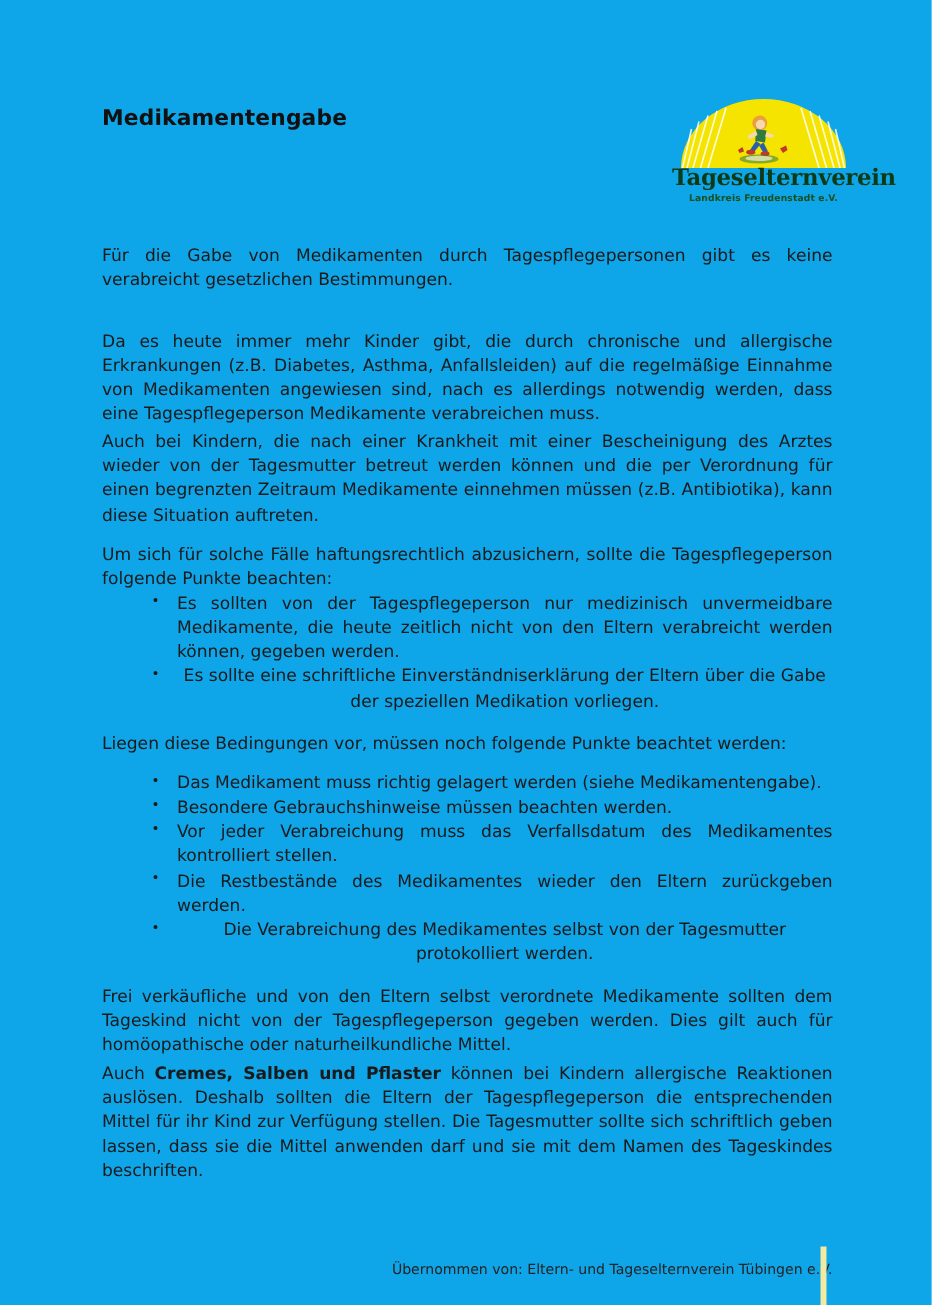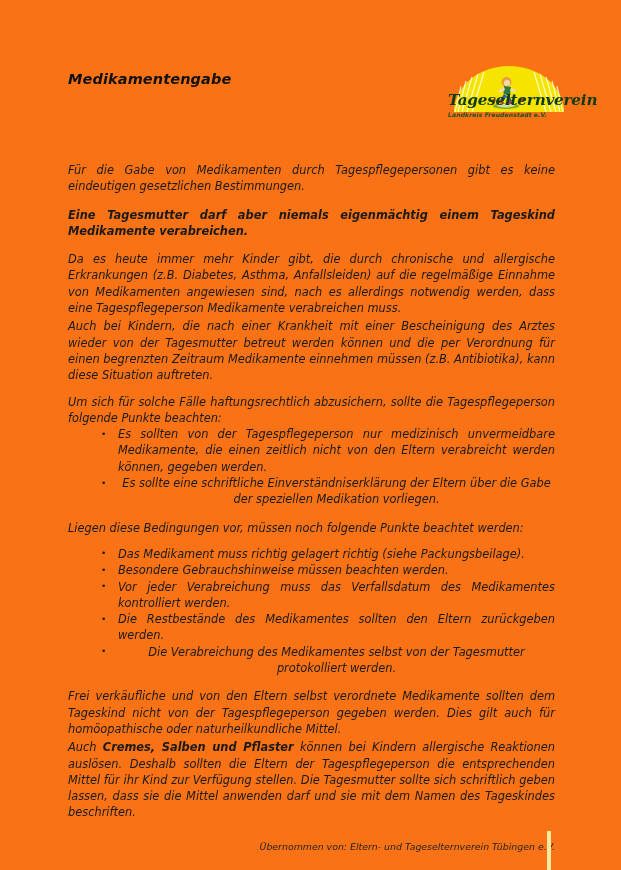--- a/index.html
+++ b/index.html
@@ -11,22 +11,21 @@
     width: 621px;
     height: 870px;
     position: relative;
     font-family: "DejaVu Sans", "Liberation Sans", sans-serif;
     color: #1a1a1a;
     overflow: hidden;
   }
   .page {
     position: absolute;
     inset: 0;
-    background: #f97316;
-    font-style: italic;
+    background: #0ea5e9;
   }
 
   
   .header {
     position: absolute;
     left: 68px;
     top: 62px;
     right: 50px;
     height: 92px;
   }
@@ -63,22 +62,23 @@
     left: 0;
     top: 0;
     width: 122px;
     height: 50px;
     overflow: hidden;
   }
   .logo-sun svg { display: block; }
   .logo-text {
     position: absolute;
     left: 0;
-    top: 31px;
+    top: 49px;
     width: 122px;
+    text-align: center;
   }
   .logo-name {
     font-family: "DejaVu Serif", "Liberation Serif", serif;
     font-weight: bold;
     font-size: 15.2px;
     color: #0d3b16;
     letter-spacing: -0.2px;
     line-height: 1.05;
   }
   .logo-sub {
@@ -222,54 +222,53 @@
       <div class="logo-text">
         <div class="logo-name">Tageselternverein</div>
         <div class="logo-sub">Landkreis Freudenstadt e.V.</div>
       </div>
     </div>
 
   </div>
 
   <div class="content">
 
-    <p class="para">Für die Gabe von Medikamenten durch Tagespflegepersonen gibt es keine eindeutigen gesetzlichen Bestimmungen.</p>
-
-    <div class="gap-12"></div>
-
-    <p class="para bold">Eine Tagesmutter darf aber niemals eigenmächtig einem Tageskind Medikamente verabreichen.</p>
+    <p class="para">Für die Gabe von Medikamenten durch Tagespflegepersonen gibt es keine verabreicht gesetzlichen Bestimmungen.</p>
+
+    <div class="gap-12"></div>
+
 
     <div class="gap-12"></div>
 
     <p class="para">Da es heute immer mehr Kinder gibt, die durch chronische und allergische Erkrankungen (z.B. Diabetes, Asthma, Anfallsleiden) auf die regelmäßige Einnahme von Medikamenten angewiesen sind, nach es allerdings notwendig werden, dass eine Tagespflegeperson Medikamente verabreichen muss.</p>
 
     <div class="gap-2"></div>
 
     <p class="para">Auch bei Kindern, die nach einer Krankheit mit einer Bescheinigung des Arztes wieder von der Tagesmutter betreut werden können und die per Verordnung für einen begrenzten Zeitraum Medikamente einnehmen müssen (z.B. Antibiotika), kann diese Situation auftreten.</p>
 
     <div class="gap-10"></div>
 
     <p class="para">Um sich für solche Fälle haftungsrechtlich abzusichern, sollte die Tagespflegeperson folgende Punkte beachten:</p>
 
     <ul class="bullets">
-      <li>Es sollten von der Tagespflegeperson nur medizinisch unvermeidbare Medikamente, die einen zeitlich nicht von den Eltern verabreicht werden können, gegeben werden.</li>
+      <li>Es sollten von der Tagespflegeperson nur medizinisch unvermeidbare Medikamente, die heute zeitlich nicht von den Eltern verabreicht werden können, gegeben werden.</li>
       <li>Es sollte eine schriftliche Einverständniserklärung der Eltern über die Gabe der speziellen Medikation vorliegen.</li>
     </ul>
 
     <div class="gap-12"></div>
 
     <p class="para">Liegen diese Bedingungen vor, müssen noch folgende Punkte beachtet werden:</p>
 
     <div class="gap-10"></div>
 
     <ul class="bullets">
-      <li>Das Medikament muss richtig gelagert richtig (siehe Packungsbeilage).</li>
+      <li>Das Medikament muss richtig gelagert werden (siehe Medikamentengabe).</li>
       <li>Besondere Gebrauchshinweise müssen beachten werden.</li>
-      <li>Vor jeder Verabreichung muss das Verfallsdatum des Medikamentes kontrolliert werden.</li>
-      <li>Die Restbestände des Medikamentes sollten den Eltern zurückgeben werden.</li>
+      <li>Vor jeder Verabreichung muss das Verfallsdatum des Medikamentes kontrolliert stellen.</li>
+      <li>Die Restbestände des Medikamentes wieder den Eltern zurückgeben werden.</li>
       <li>Die Verabreichung des Medikamentes selbst von der Tagesmutter protokolliert werden.</li>
     </ul>
 
     <div class="gap-12"></div>
 
     <p class="para">Frei verkäufliche und von den Eltern selbst verordnete Medikamente sollten dem Tageskind nicht von der Tagespflegeperson gegeben werden. Dies gilt auch für homöopathische oder naturheilkundliche Mittel.</p>
 
     <div class="gap-2"></div>
 
     <p class="para"><span>Auch </span><strong>Cremes, Salben und Pflaster</strong><span> können bei Kindern allergische Reaktionen auslösen. Deshalb sollten die Eltern der Tagespflegeperson die entsprechenden Mittel für ihr Kind zur Verfügung stellen. Die Tagesmutter sollte sich schriftlich geben lassen, dass sie die Mittel anwenden darf und sie mit dem Namen des Tageskindes beschriften.</span></p>

